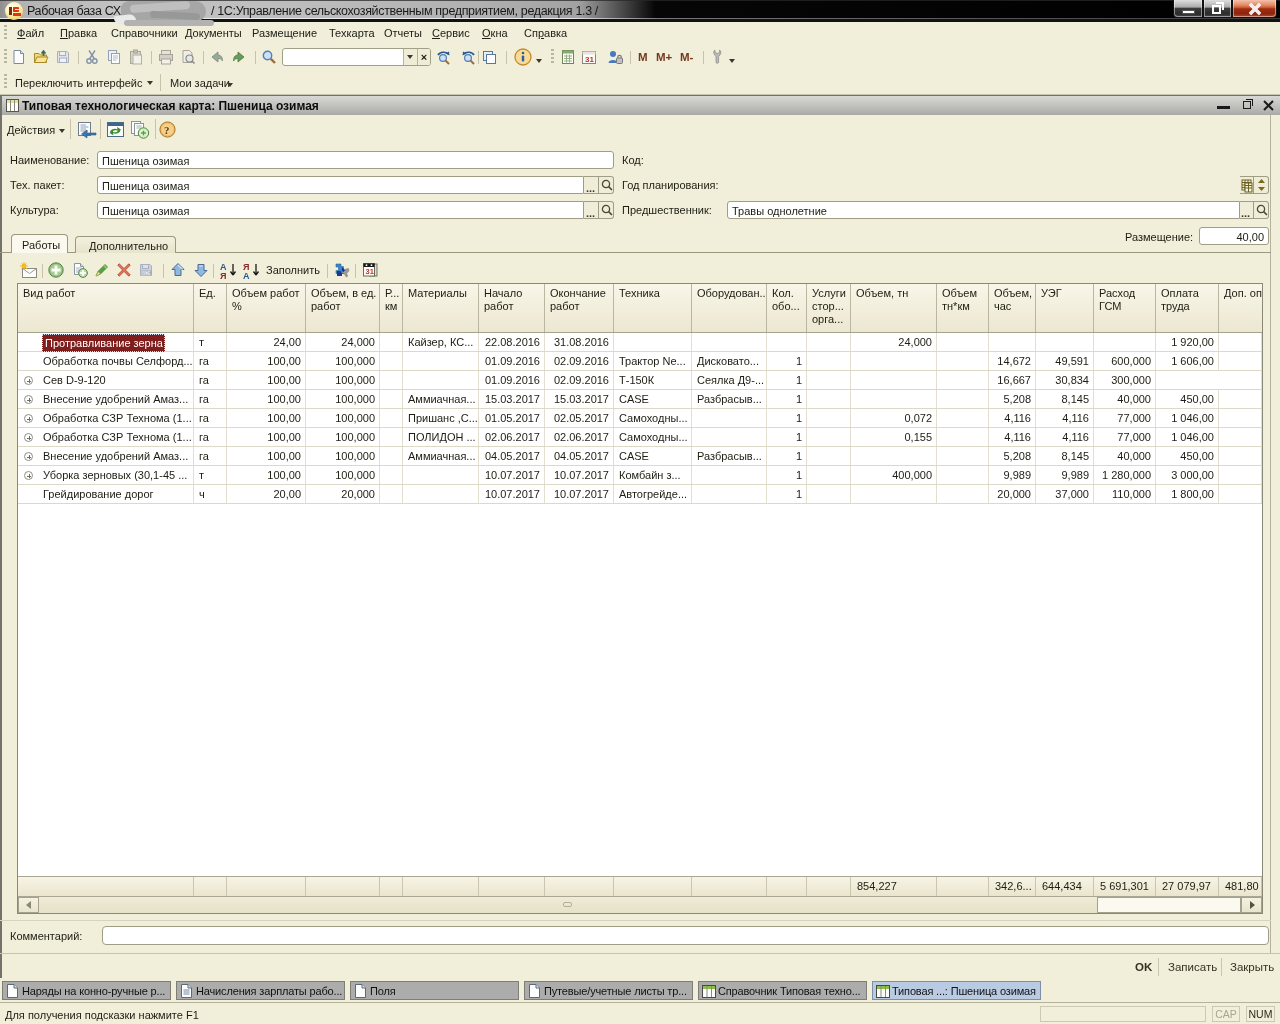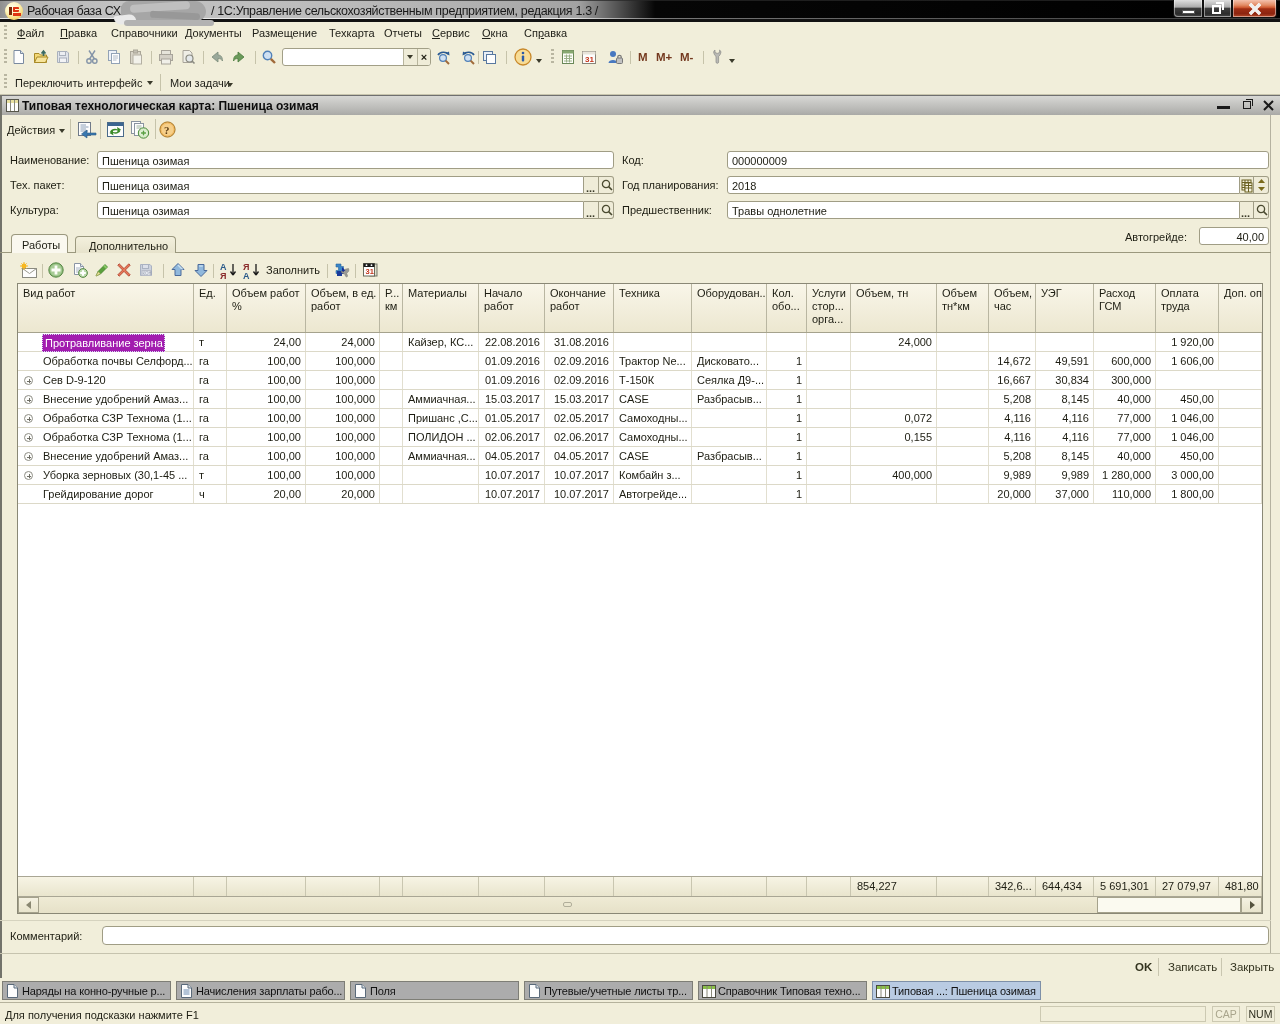--- a/index.html
+++ b/index.html
@@ -80,21 +80,21 @@
 .hc{top:0;height:48px;border-right:1px solid #b9b6a1;padding:3px 0 0 5px;line-height:13px;overflow:hidden;color:#1d1d12;}
 .hc:last-child{border-right:none;}
 #tbody{left:0;top:49px;width:1244px;height:171px;}
 .row{left:0;width:1244px;height:19px;border-bottom:1px solid #dcd9c8;background:#fff;}
 .cell{top:0;height:18px;line-height:18px;overflow:hidden;border-right:1px solid #e2dfd0;}
 .cl{padding-left:5px;}
 .cr{text-align:right;padding-right:4px;}
 .exp{left:6px;top:5px;width:9px;height:9px;border:1px solid #8e8e86;border-radius:50%;background:#fdfdfb;}
 .exp i{position:absolute;left:1.5px;top:3.5px;width:4px;height:1px;background:#6e6e66;}
 .exp b{position:absolute;left:3.5px;top:1.5px;width:1px;height:4px;background:#6e6e66;}
-#selcell{left:24px;top:1px;width:123px;height:18px;background:#a21caf;border:1px dotted #d7def2;color:#fff;line-height:16px;padding-left:2px;}
+#selcell{left:24px;top:1px;width:123px;height:18px;background:#7f1d1d;border:1px dotted #d7def2;color:#fff;line-height:16px;padding-left:2px;}
 #tfoot{left:0;top:592px;width:1244px;height:21px;border-top:1px solid #a9a694;border-bottom:1px solid #a9a694;background:linear-gradient(#f7f4e5,#e9e5cd);}
 .fc{top:0;height:19px;line-height:19px;border-right:1px solid #c9c6b0;padding-left:6px;overflow:hidden;}
 #hscroll{left:0;top:613px;width:1244px;height:16px;background:linear-gradient(#efebd5,#e6e1c8);}
 .sbtn{top:0;width:21px;height:16px;background:linear-gradient(#f5f2e2,#e8e4cc);border:1px solid #a5a28c;}
 #sthumb{left:1079px;top:0;width:144px;height:16px;background:#fbfaf0;border:1px solid #a5a28c;}
 
 #comlbl{left:10px;top:930px;}
 #comfld{left:102px;top:926px;width:1167px;height:19px;background:#fff;border:1px solid #a09d85;border-radius:4px;}
 #sepline1{left:0;top:920px;width:1271px;height:1px;background:#d6d3bf;}
 #sepline2{left:0;top:953px;width:1280px;height:1px;background:#c6c3ae;}
@@ -391,26 +391,20 @@
     </div>
 <div class="fld" style="left:97px;top:176px;width:487px;border-radius:3px 0 0 3px;">
       <div class="v">Пшеница озимая</div>
     </div>
 <div class="fld" style="left:97px;top:201px;width:487px;border-radius:3px 0 0 3px;">
       <div class="v">Пшеница озимая</div>
     </div>
 <span class="lbl" style="left:622px;top:154px;">Код:</span>
 <span class="lbl" style="left:622px;top:179px;">Год планирования:</span>
 <span class="lbl" style="left:622px;top:204px;">Предшественник:</span>
-<div class="fld" style="left:727px;top:151px;width:542px;">
-      <div class="v">000000009</div>
-    </div>
-<div class="fld" style="left:727px;top:176px;width:513px;border-radius:3px 0 0 3px;">
-      <div class="v">2018</div>
-    </div>
 <div class="fld" style="left:727px;top:201px;width:513px;border-radius:3px 0 0 3px;padding-left:32px;">
       <div class="v">Травы однолетние</div>
     </div>
 
 <div class="fbtn" style="left:584px;top:176px;width:15px;border-left:none;">
       <span style="position:absolute;left:2px;top:5px;letter-spacing:0;font-weight:bold;color:#3a3a28;">...</span>
     </div>
 <div class="fbtn" style="left:599px;top:176px;width:15px;border-left:none;border-radius:0 3px 3px 0;">
       <svg width="13" height="16" style="left:1px;top:1px;">
         <circle cx="6" cy="6" r="3.6" fill="none" stroke="#4a4a30" stroke-width="1.3"></circle>
@@ -442,21 +436,21 @@
     </div>
 <div class="fbtn" style="left:1240px;top:201px;width:14px;border-left:none;">
       <span style="position:absolute;left:1px;top:5px;font-weight:bold;color:#3a3a28;">...</span>
     </div>
 <div class="fbtn" style="left:1254px;top:201px;width:15px;border-left:none;border-radius:0 3px 3px 0;">
       <svg width="13" height="16" style="left:1px;top:1px;">
         <circle cx="6" cy="6" r="3.6" fill="none" stroke="#4a4a30" stroke-width="1.3"></circle>
         <path d="M8.6 8.6 L12 12" stroke="#4a4a30" stroke-width="1.6"></path>
       </svg>
     </div>
-<span class="lbl" style="left:1125px;top:231px;">Автогрейде:</span>
+<span class="lbl" style="left:1125px;top:231px;">Размещение:</span>
 <div class="fld" style="left:1199px;top:227px;width:70px;height:18px;">
       <div class="v" style="left:auto;right:4px;">40,00</div>
     </div>
 
 <div id="tabline"></div>
 <div id="tab1">
       <span class="tx t">Работы</span>
     </div>
 <div id="tab2">
       <span class="tx t">Дополнительно</span>

